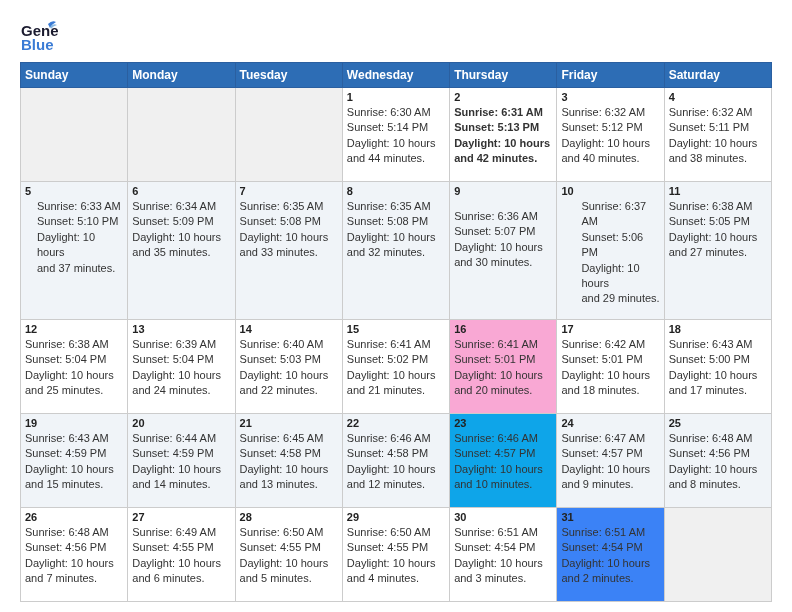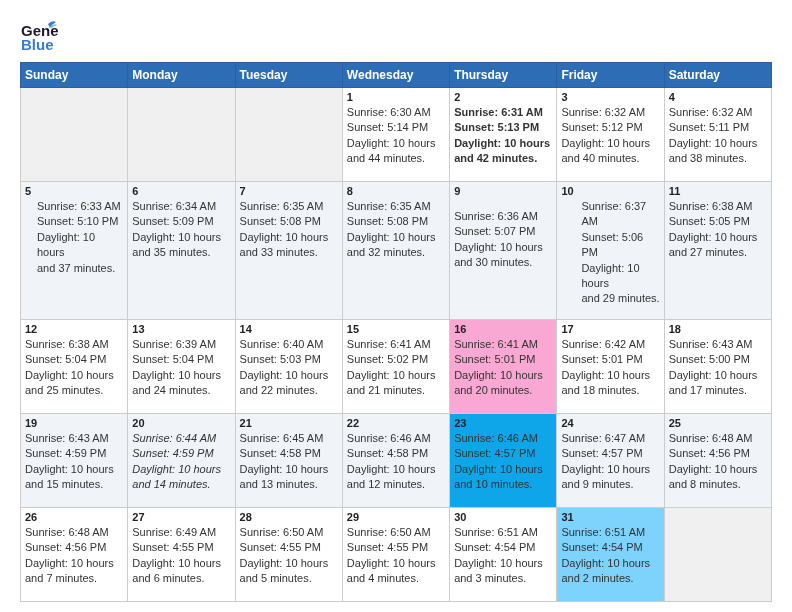--- a/index.html
+++ b/index.html
@@ -283,21 +283,21 @@
         <tr>
           <td style="background: rgb(240, 244, 248);">
             <span class="day-num">19</span>
             <div class="day-info" style="white-space: pre-line;">Sunrise: 6:43 AM
 Sunset: 4:59 PM
 Daylight: 10 hours
 and 15 minutes.</div>
           </td>
           <td style="background: rgb(240, 244, 248);">
             <span class="day-num">20</span>
-            <div class="day-info" style="white-space: pre-line; font-style: italic;">Sunrise: 6:44 AM
+            <div class="day-info" style="white-space: pre-line;">Sunrise: 6:44 AM
 Sunset: 4:59 PM
 Daylight: 10 hours
 and 14 minutes.</div>
           </td>
           <td style="background: rgb(240, 244, 248);">
             <span class="day-num">21</span>
             <div class="day-info" style="white-space: pre-line;">Sunrise: 6:45 AM
 Sunset: 4:58 PM
 Daylight: 10 hours
 and 13 minutes.</div>
@@ -360,21 +360,21 @@
 Daylight: 10 hours
 and 4 minutes.</div>
           </td>
           <td style="background: rgb(255, 255, 255);">
             <span class="day-num">30</span>
             <div class="day-info" style="white-space: pre-line;">Sunrise: 6:51 AM
 Sunset: 4:54 PM
 Daylight: 10 hours
 and 3 minutes.</div>
           </td>
-          <td style="background: #7dd3fc; margin-left: 38px;">
+          <td style="background: #3b82f6; margin-left: 38px;">
             <span class="day-num">31</span>
             <div class="day-info" style="white-space: pre-line;">Sunrise: 6:51 AM
 Sunset: 4:54 PM
 Daylight: 10 hours
 and 2 minutes.</div>
           </td>
           <td class="empty"></td>
         </tr>
       </tbody>
   </table>

